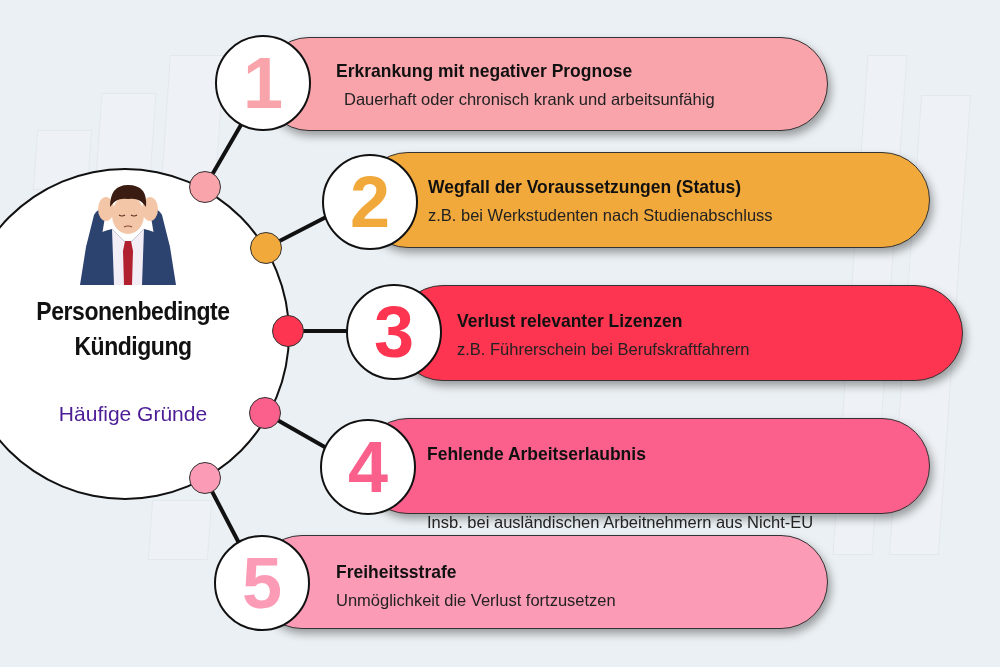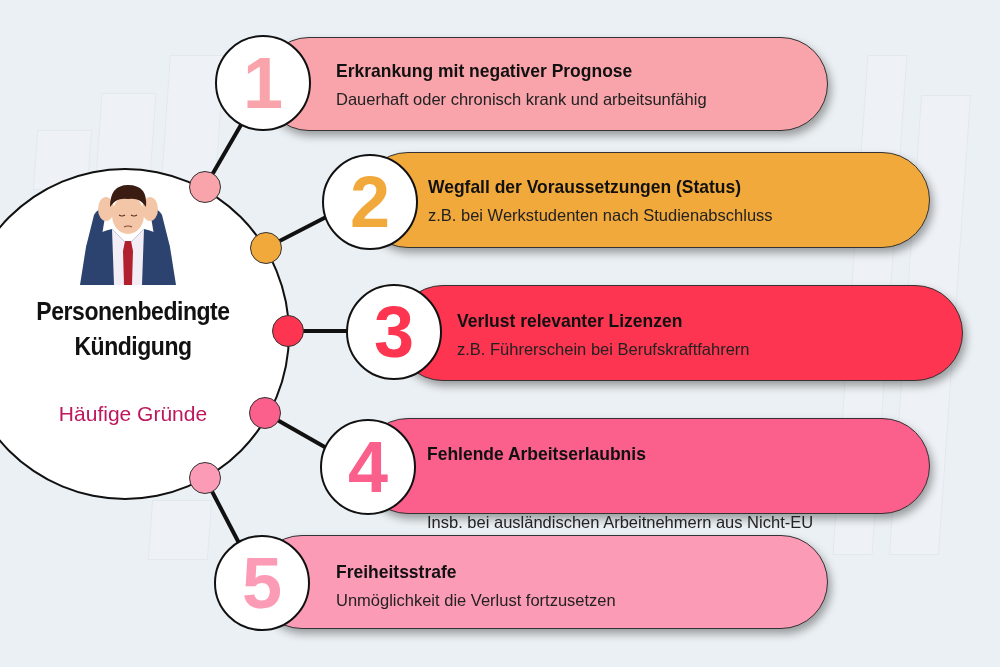--- a/index.html
+++ b/index.html
@@ -41,21 +41,21 @@
       letter-spacing: -0.5px;
       transform: scaleX(0.92);
       transform-origin: center;
     }
     .hub-subtitle {
       position: absolute;
       left: 8px; top: 402px;
       width: 250px;
       text-align: center;
       font-size: 21px;
-      color: #be185d;
+      color: #4c1d95;
     }
     .dot {
       position: absolute;
       width: 32px; height: 32px;
       border-radius: 50%;
       border: 1.5px solid #333;
     }
     .pill {
       position: absolute;
       border-radius: 50px;
@@ -141,21 +141,21 @@
 
 <div class="dot" style="left:189px; top:171px; background:#f9a3ab;"></div>
 <div class="dot" style="left:250px; top:232px; background:#f2a93b;"></div>
 <div class="dot" style="left:272px; top:315px; background:#fd3550;"></div>
 <div class="dot" style="left:249px; top:397px; background:#fb5f8c;"></div>
 <div class="dot" style="left:189px; top:462px; background:#fc9bb6;"></div>
 
 <div class="pill" style="left:262px; top:37px; width:566px; height:94px; background:#f9a3ab;"></div>
 <div class="num-circle" style="left:215px; top:35px; color:#f9a3ab;">1</div>
 <div class="pill-title" style="left:336px; top:60px;">Erkrankung mit negativer Prognose</div>
-<div class="pill-desc" style="left:336px; top:90px;">Dauerhaft oder chronisch krank und arbeitsunfähig</div>
+<div class="pill-desc" style="left:344px; top:90px;">Dauerhaft oder chronisch krank und arbeitsunfähig</div>
 
 <div class="pill" style="left:360px; top:152px; width:570px; height:96px; background:#f2a93b;"></div>
 <div class="num-circle" style="left:322px; top:154px; color:#f2a93b;">2</div>
 <div class="pill-title" style="left:428px; top:176px;">Wegfall der Voraussetzungen (Status)</div>
 <div class="pill-desc" style="left:428px; top:206px;">z.B. bei Werkstudenten nach Studienabschluss</div>
 
 <div class="pill" style="left:395px; top:285px; width:568px; height:96px; background:#fd3550;"></div>
 <div class="num-circle" style="left:346px; top:284px; color:#fd3550;">3</div>
 <div class="pill-title" style="left:457px; top:310px;">Verlust relevanter Lizenzen</div>
 <div class="pill-desc" style="left:457px; top:340px;">z.B. Führerschein bei Berufskraftfahrern</div>

